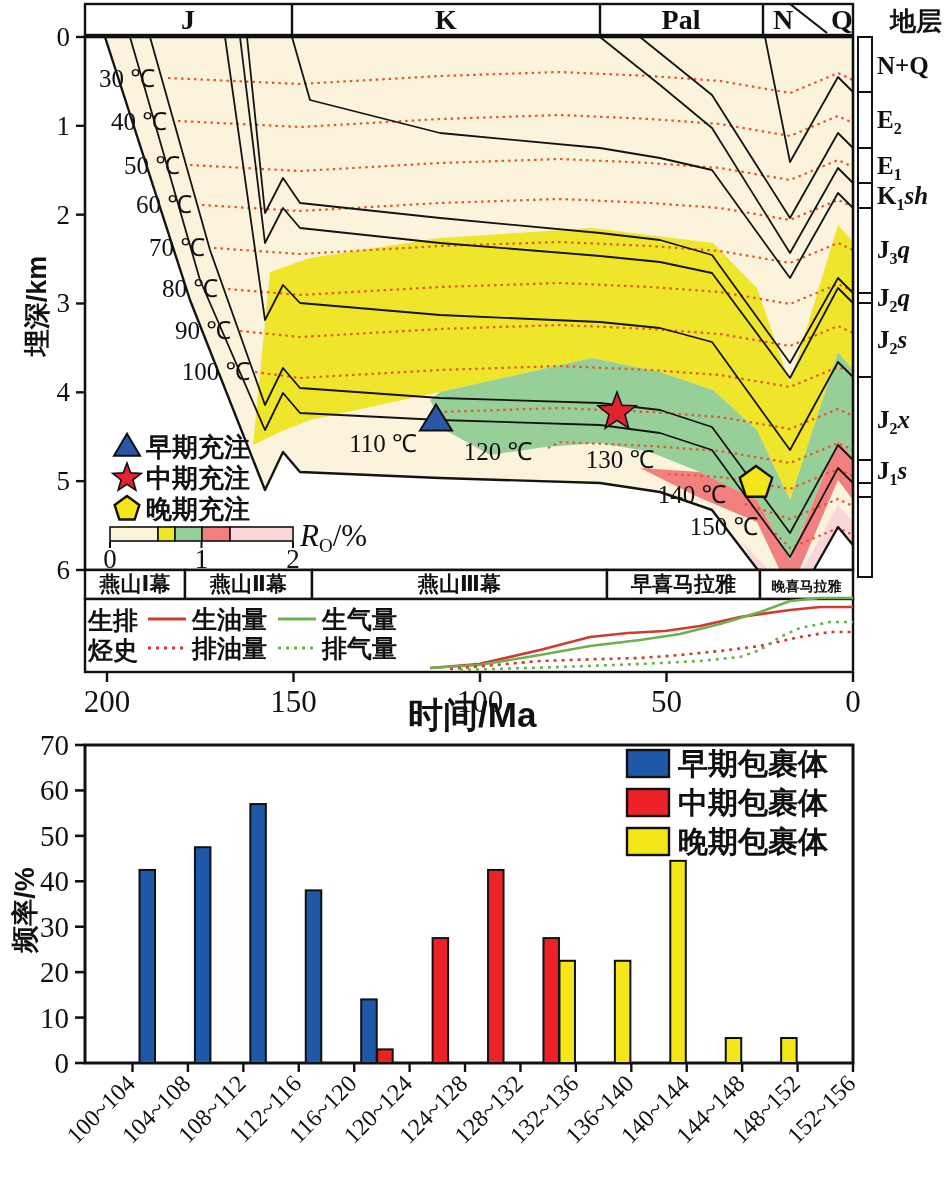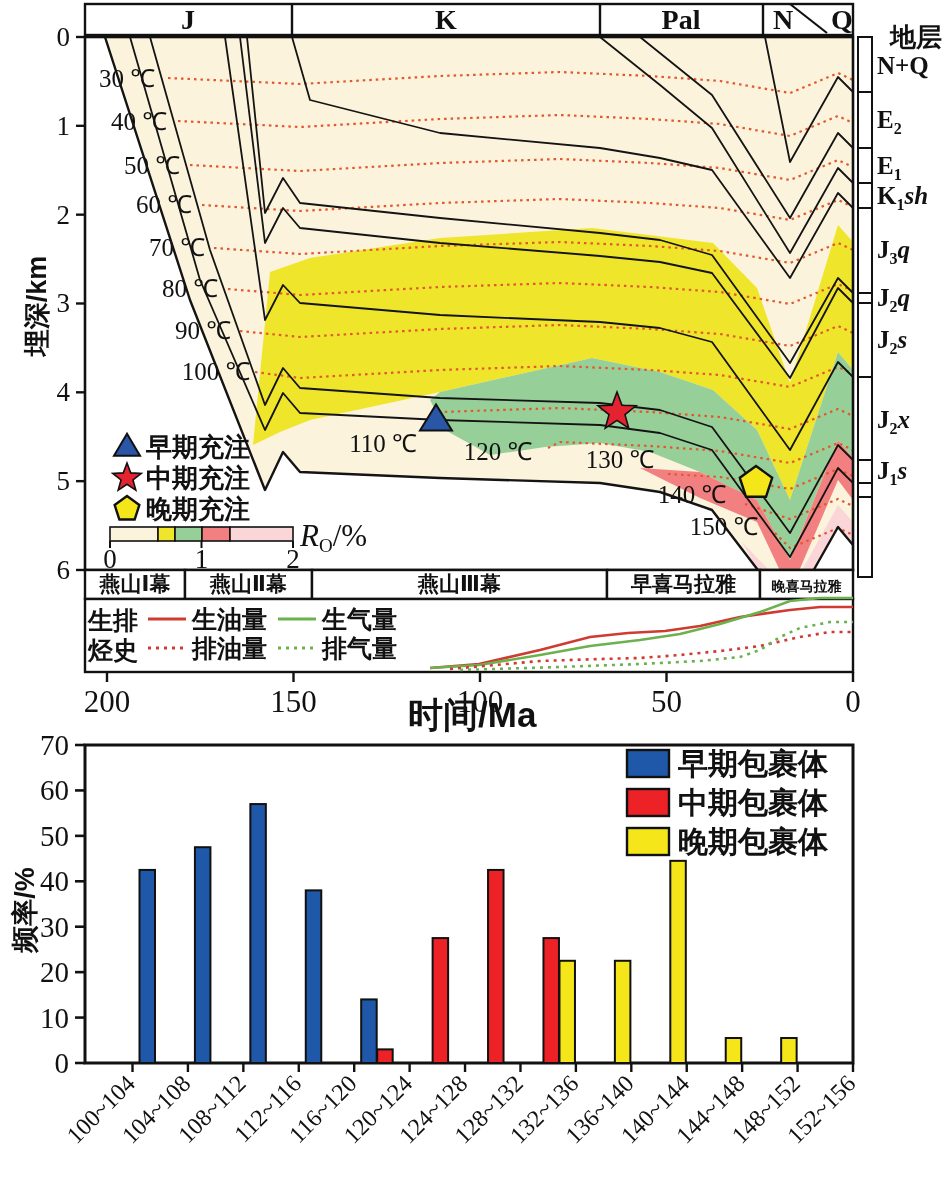--- a/index.html
+++ b/index.html
@@ -238,19 +238,19 @@
           <rect x="627" y="789" width="42" height="27" fill="#ec2226" stroke="#111" stroke-width="2.4"></rect>
           <text x="678" y="813" fill="#111" font-size="30" font-weight="bold" font-family="&quot;Liberation Sans&quot;,&quot;DejaVu Sans&quot;,sans-serif">中期包裹体</text>
           <rect x="627" y="828" width="42" height="27" fill="#f4e618" stroke="#111" stroke-width="2.4"></rect>
           <text x="678" y="852" fill="#111" font-size="30" font-weight="bold" font-family="&quot;Liberation Sans&quot;,&quot;DejaVu Sans&quot;,sans-serif">晚期包裹体</text>
         </g>
       </g>
     </svg>
 
 <div class="ovl rot" style="left:-18px;top:288px;font-size:27px;width:110px;text-align:center;">埋深/km</div>
 
-<div class="ovl" style="left:890px;top:20px;font-size:26px;">地层</div>
+<div class="ovl" style="left:890px;top:4px;font-size:26px;">地层</div>
 
 <div class="ovl" style="left:408px;top:692px;font-size:35px;width:120px;text-align:center;">时间/Ma</div>
 
 <div class="ovl rot" style="left:-30px;top:892px;font-size:27px;width:110px;text-align:center;">频率/%</div>
 
 </div>
 
 </body></html>

